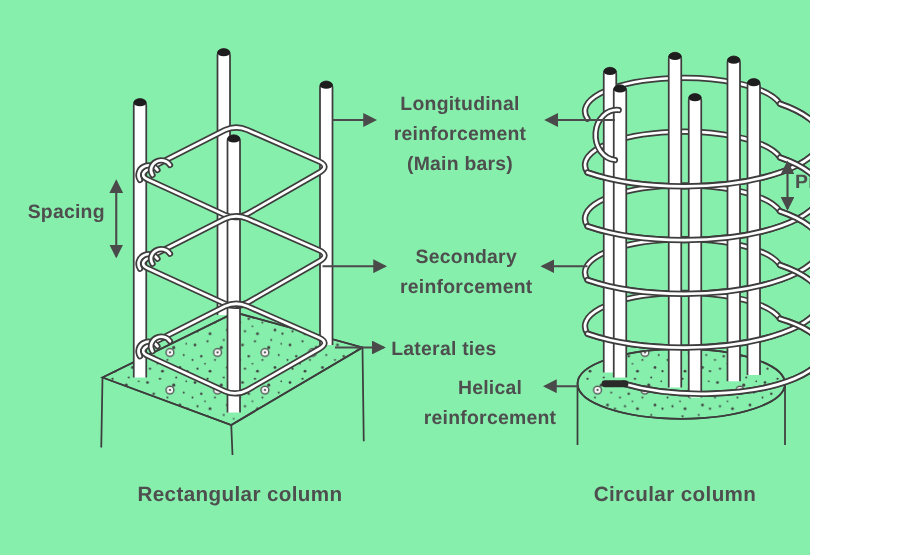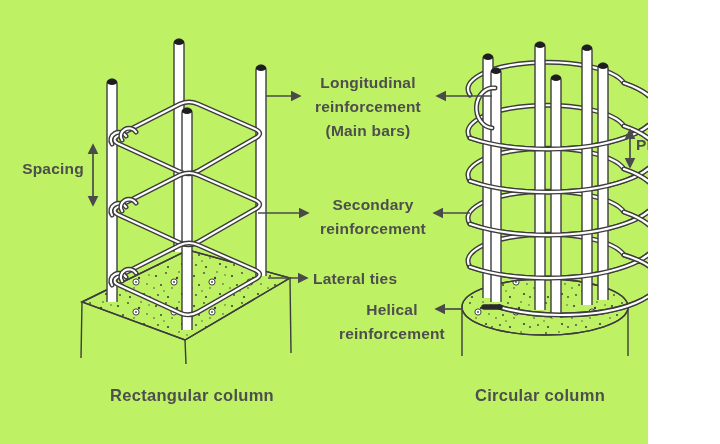--- a/index.html
+++ b/index.html
@@ -1,16 +1,16 @@
 <!DOCTYPE html>
 <html><head>
 <meta charset="utf-8">
 <style>
   html,body{margin:0;padding:0;background:#ffffff;}
-  .stage{position:relative;width:648px;height:444px;background:#bef264;overflow:hidden;
+  .stage{position:relative;width:648px;height:444px;background:#86efac;overflow:hidden;
          font-family:"Liberation Sans", sans-serif;}
   svg{display:block}
   .lbl{font-family:"Liberation Sans", sans-serif;font-weight:bold;font-size:15.5px;fill:#4e4e4e;letter-spacing:.2px;}
   .cap{font-family:"Liberation Sans", sans-serif;font-weight:bold;font-size:16.5px;fill:#4e4e4e;letter-spacing:.3px;}
   .ln{stroke:#3d3d3d;stroke-width:1.4;fill:none;}
   .arrow{stroke:#4a4a4a;stroke-width:1.7;fill:none;}
   .tube-o{stroke:#3d3d3d;stroke-width:5;fill:none;stroke-linecap:round;stroke-linejoin:round;}
   .tube-i{stroke:#ffffff;stroke-width:2.2;fill:none;stroke-linecap:round;stroke-linejoin:round;}
   .bar{fill:#ffffff;stroke:#3d3d3d;stroke-width:1.4;}
   .capel{fill:#1e1e1e;stroke:none;}

